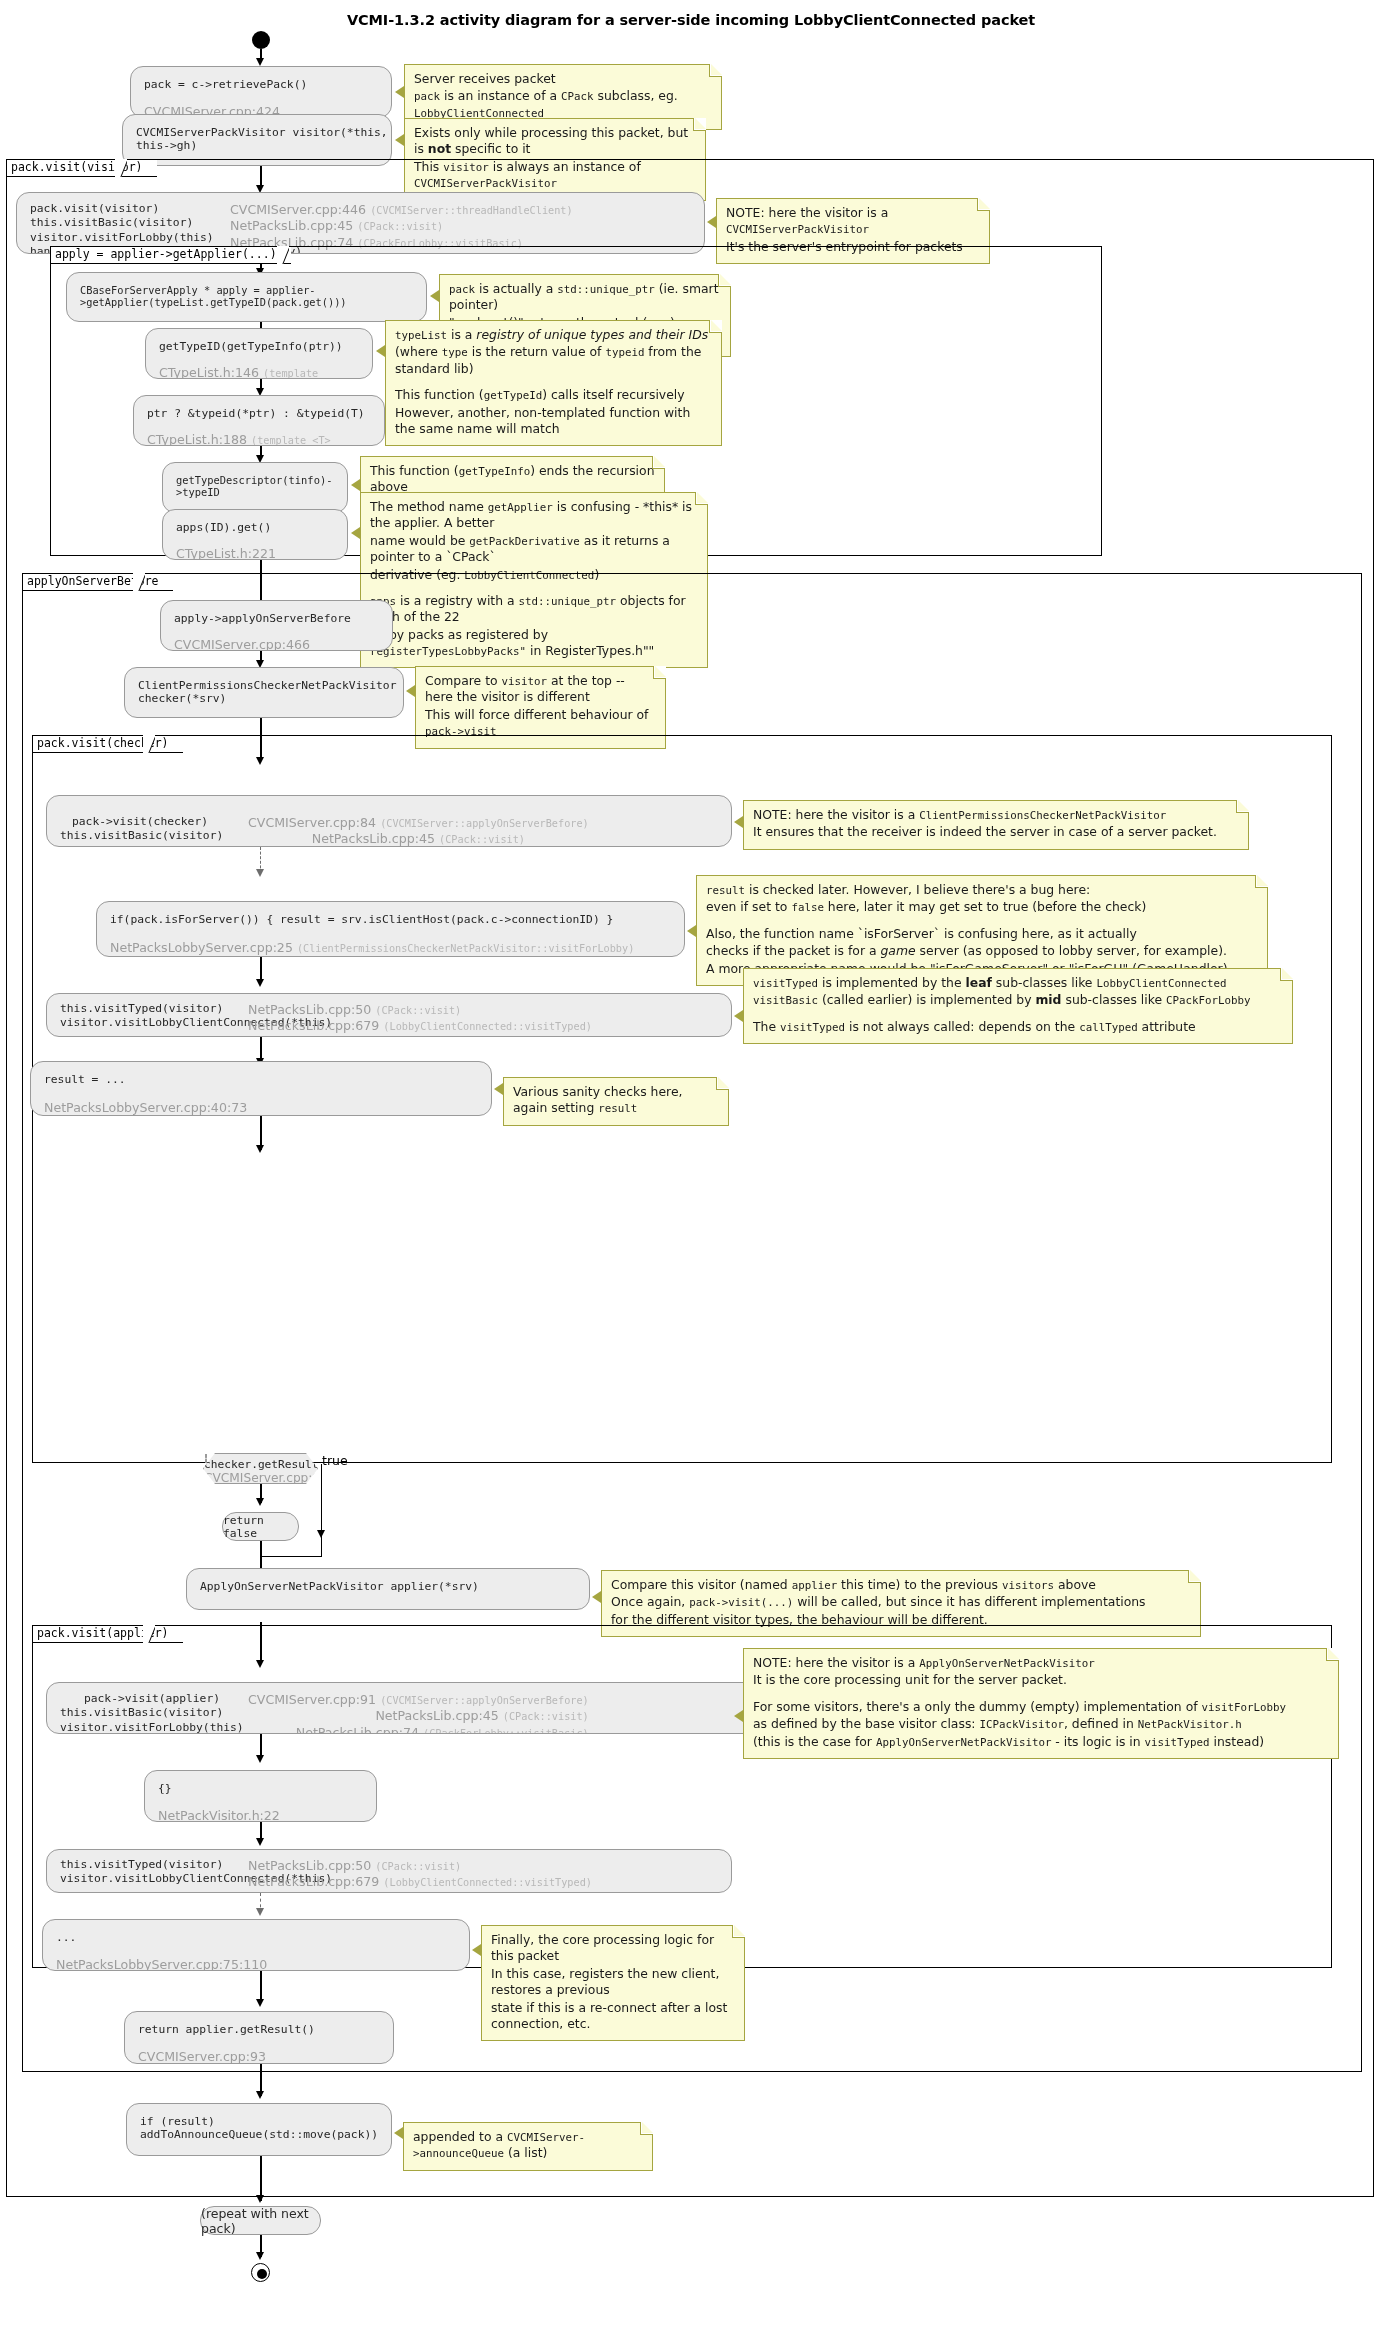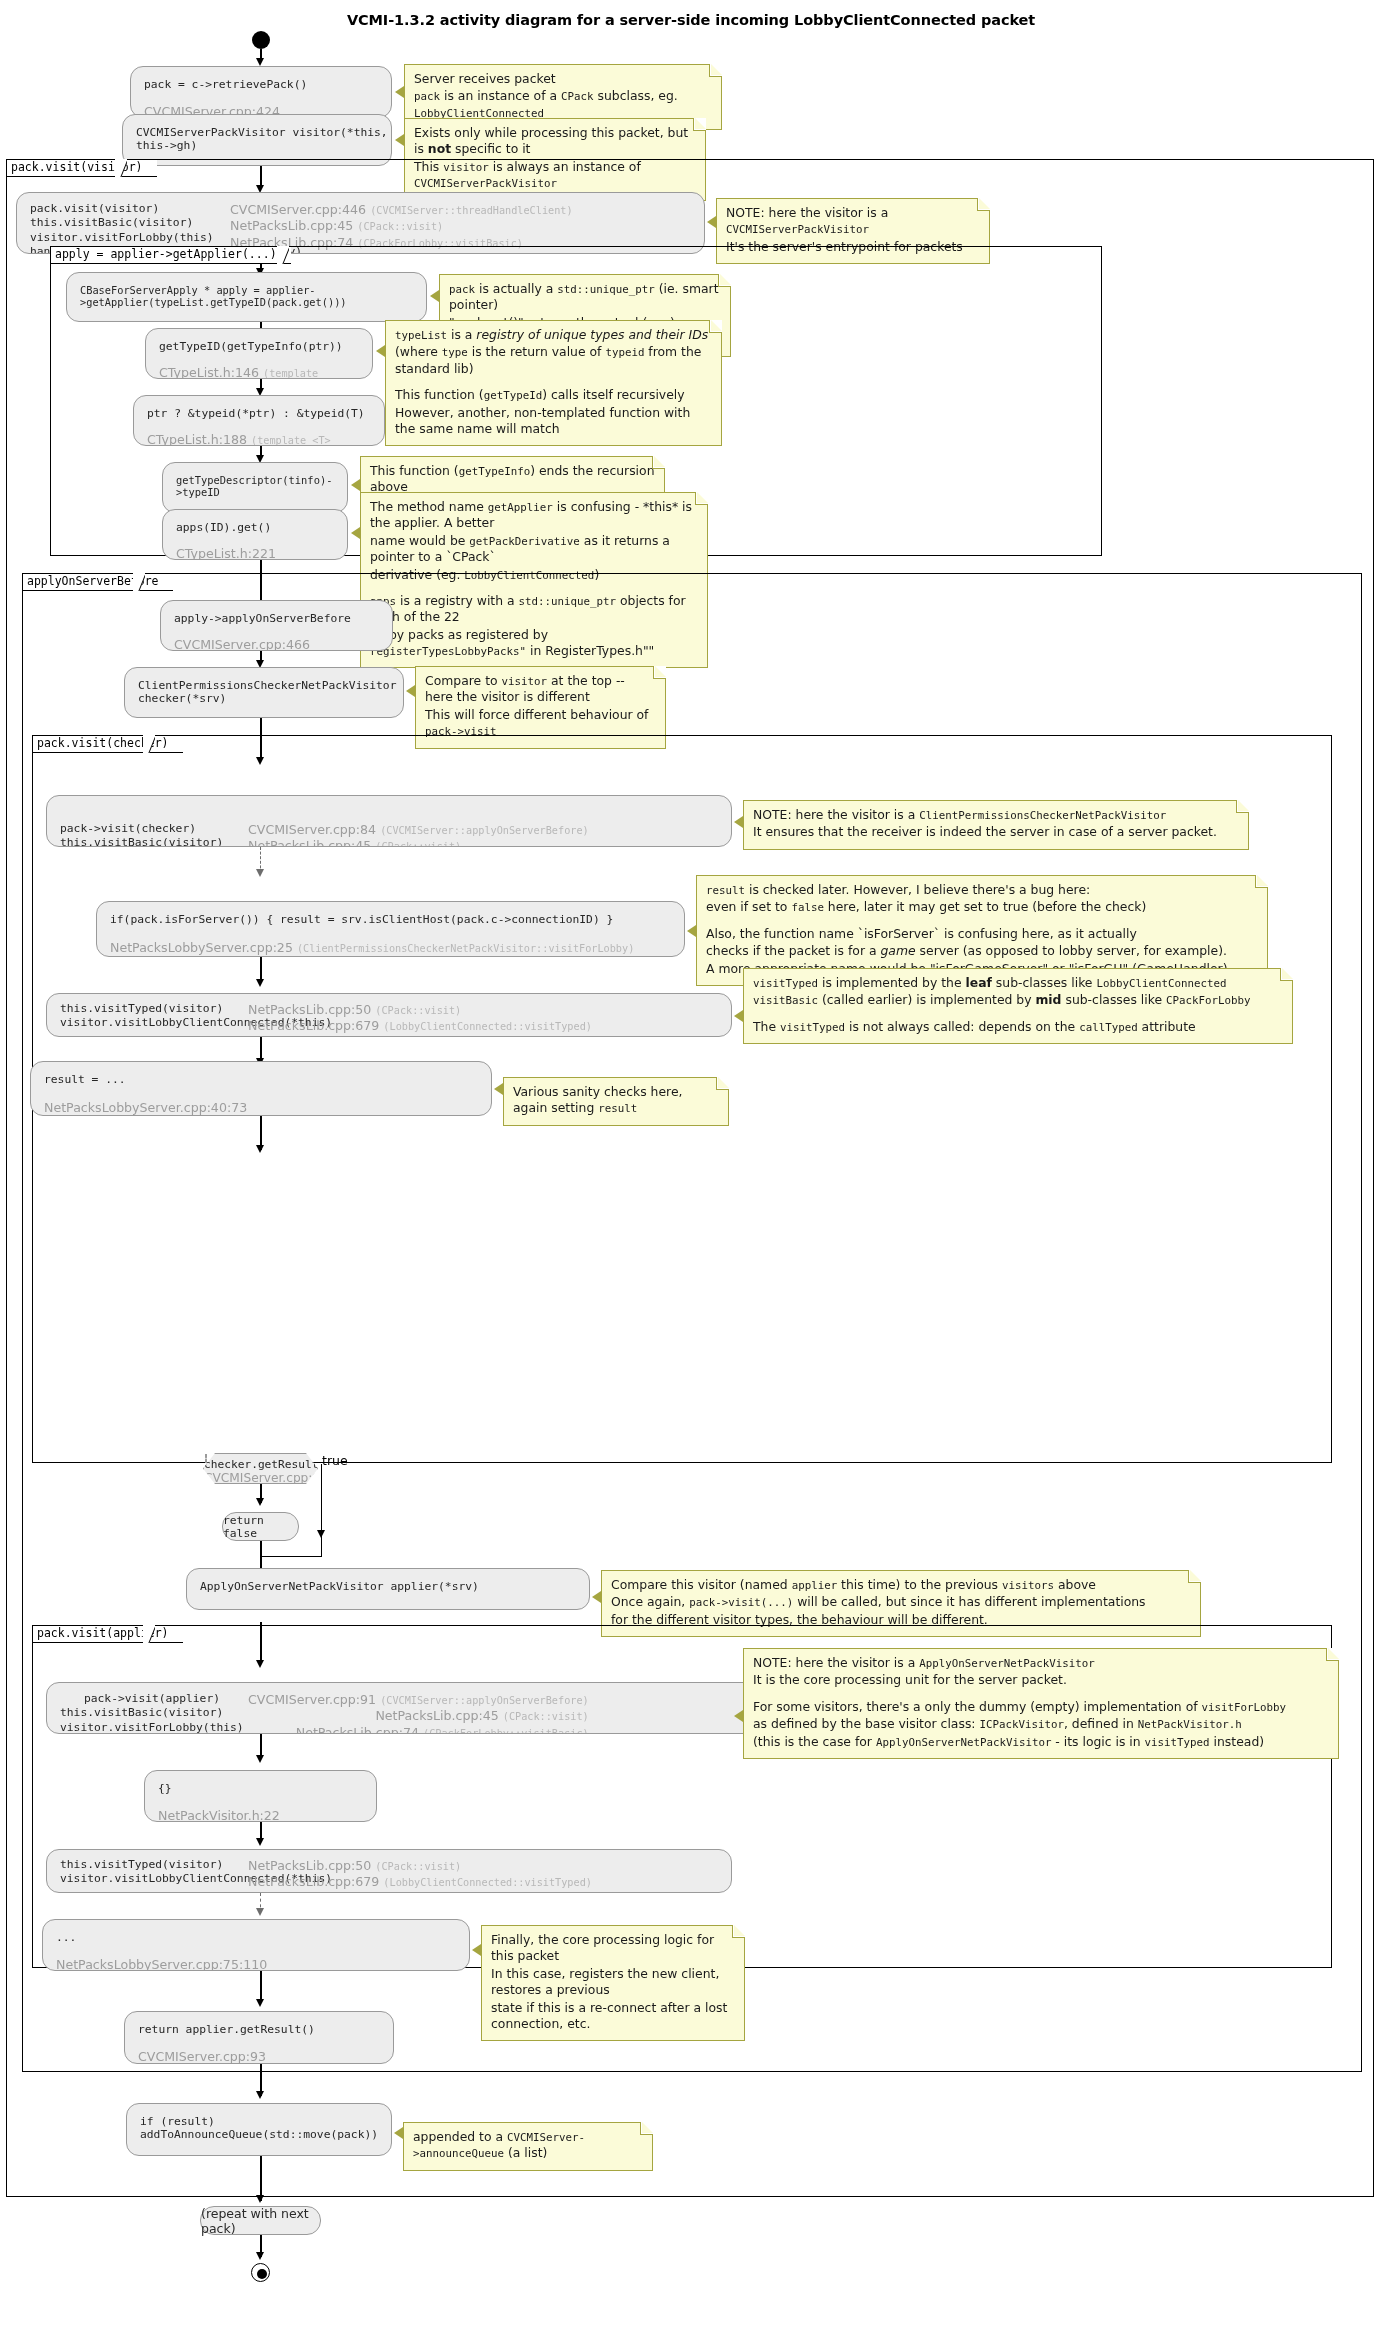--- a/index.html
+++ b/index.html
@@ -307,21 +307,21 @@
 
   <div class="abs vline" style="left:260.3px;top:718px;height:42px;"></div>
   <div class="abs arrowdown" style="left:256px;top:757px;"></div>
 
   <div class="abs partition" style="left:32px;top:735px;width:1300px;height:728px;">
     <div class="plabel">pack.visit(checker)</div>
     <div class="pfold" style="left:110px;"></div>
   </div>
 
   <div class="abs node" style="left:46px;top:795px;width:686px;height:52px;">
-    <div class="cols" style="padding-top:24px;">
+    <div class="cols" style="padding-top:17px;text-align:center;">
       <div class="c1" style="width:160px;">
         <div class="mono">pack-&gt;visit(checker)</div>
         <div class="mono">this.visitBasic(visitor)</div>
         <div class="mono">visitor.visitForLobby(this)</div>
       </div>
       <div class="c2" style="margin-left:28px;">
         <div class="loc"><span>CVCMIServer.cpp:84</span> <span class="fn">(CVCMIServer::applyOnServerBefore)</span></div>
         <div class="loc"><span>NetPacksLib.cpp:45</span> <span class="fn">(CPack::visit)</span></div>
         <div class="loc"><span>NetPacksLib.cpp:74</span> <span class="fn">(CPackForLobby::visitBasic)</span></div>
       </div>

